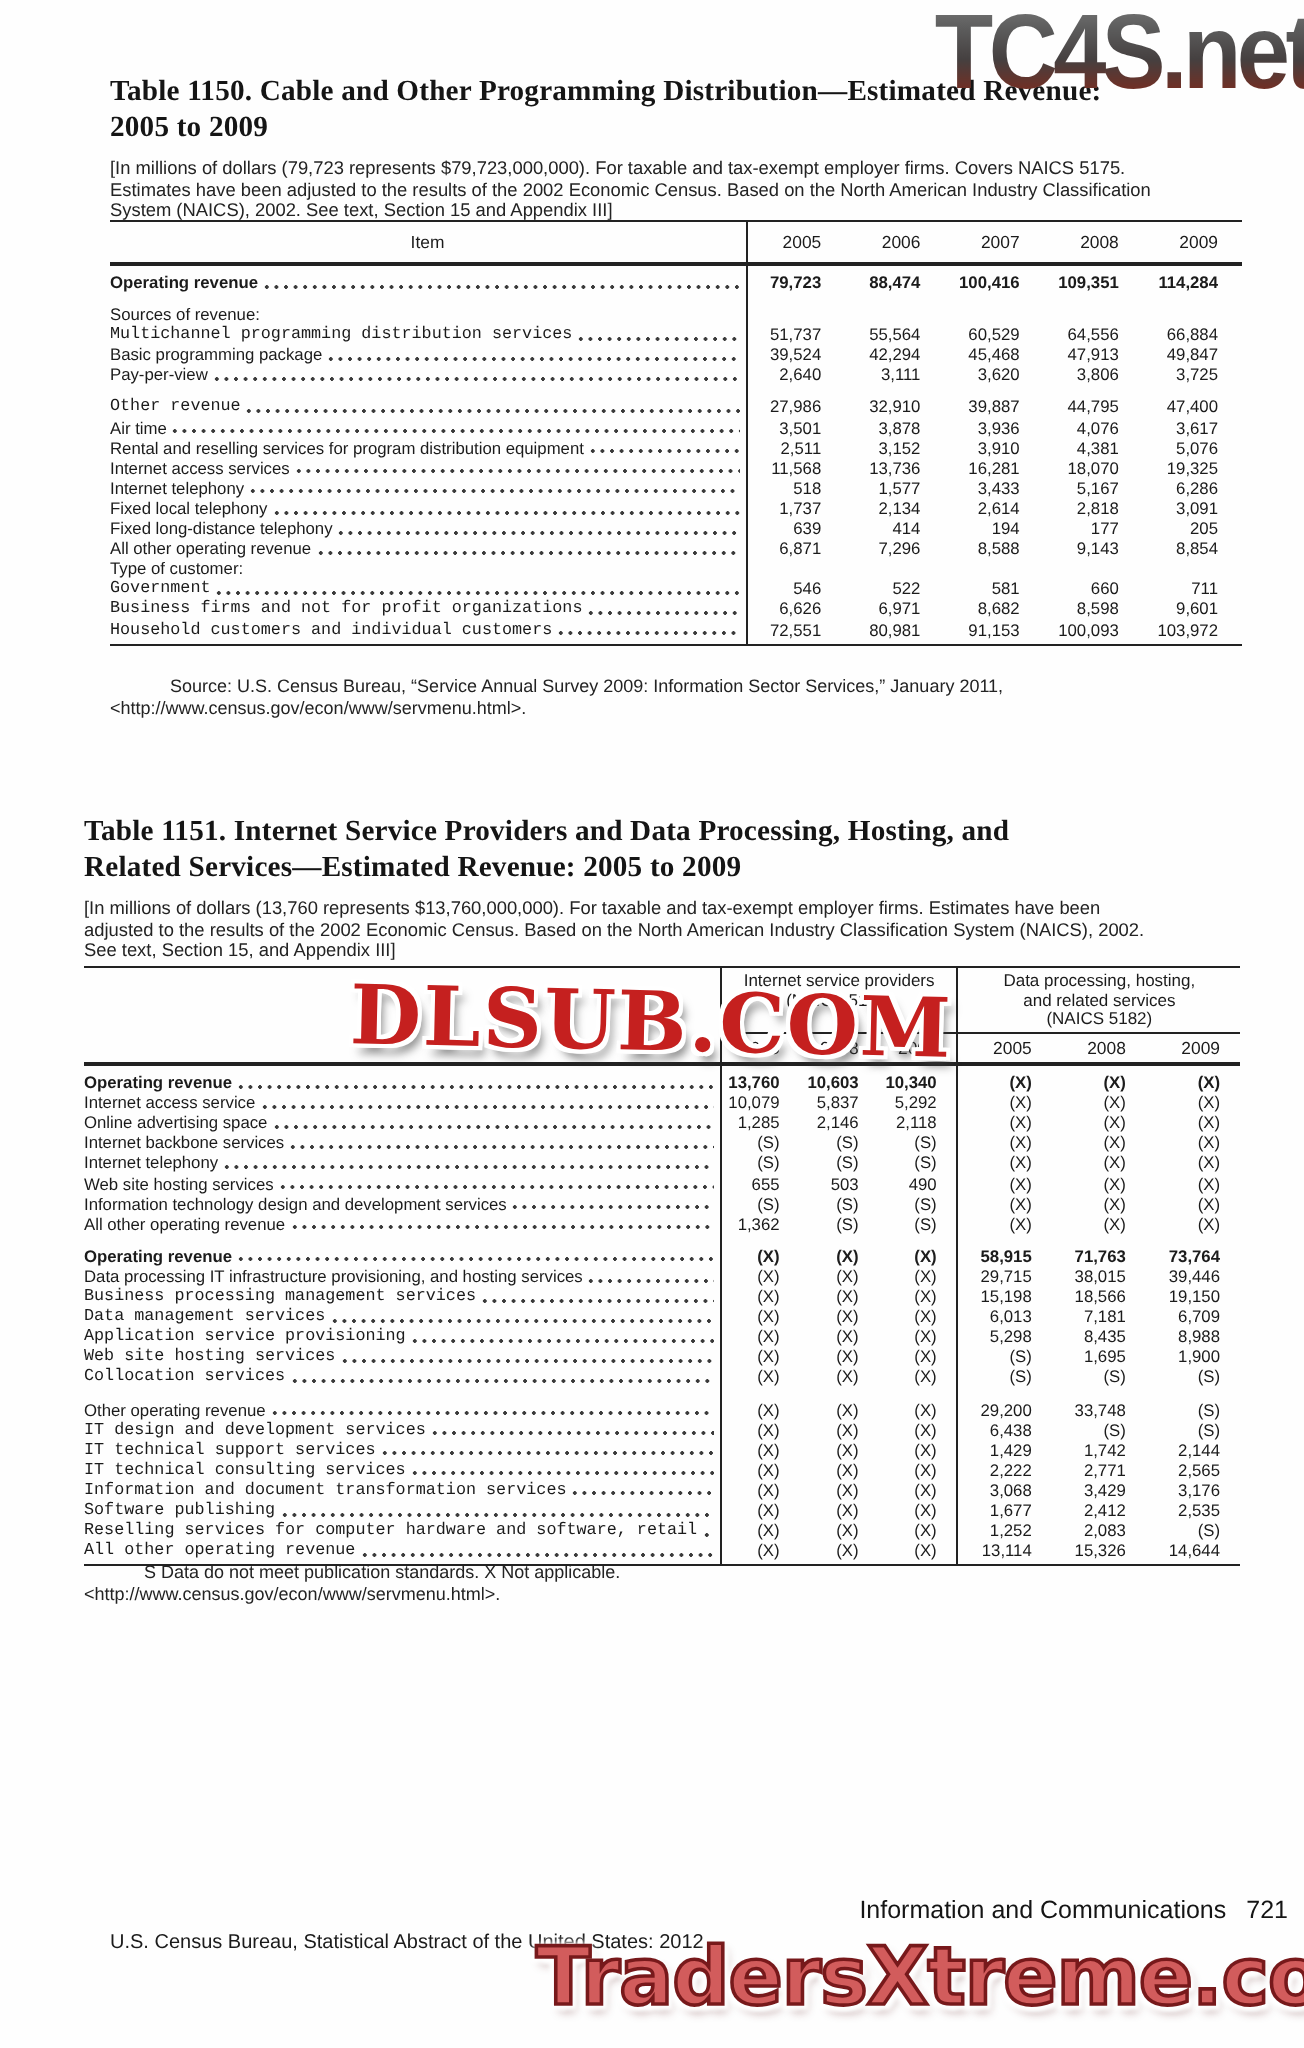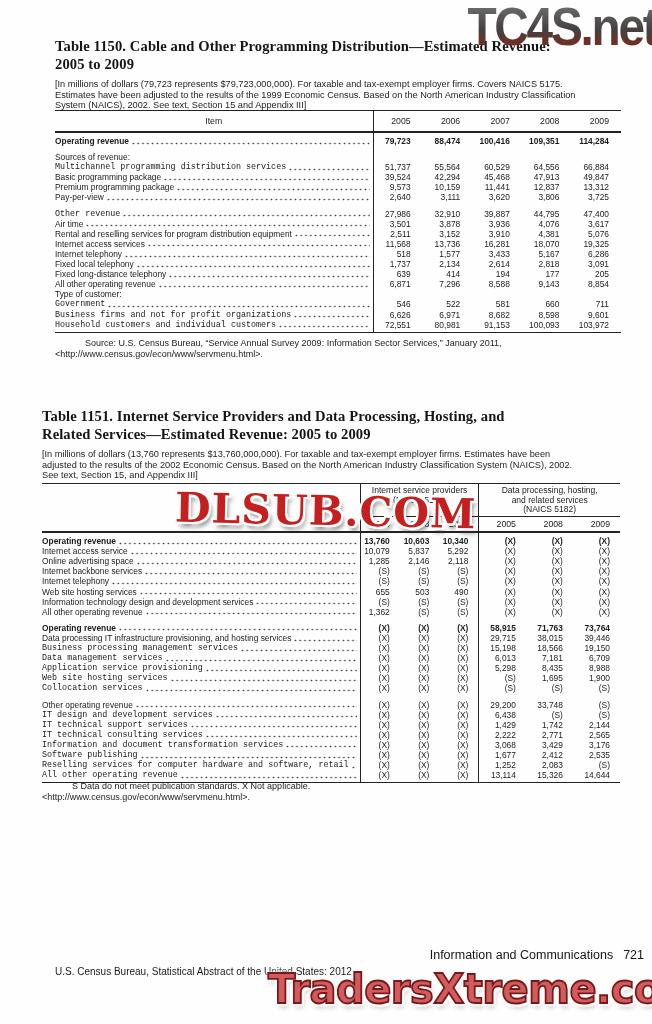--- a/index.html
+++ b/index.html
@@ -89,21 +89,21 @@
 
 <div class="page">
 
   <div class="abs tbl-title" style="left:55px;top:38px;width:575px;">
     <div>Table 1150. Cable and Other Programming Distribution—Estimated Revenue:</div>
     <div>2005 to 2009</div>
   </div>
 
   <div class="abs note" style="left:55px;top:79px;width:566px;">
     <div>[In millions of dollars (79,723 represents $79,723,000,000). For taxable and tax-exempt employer firms. Covers NAICS 5175.</div>
-    <div>Estimates have been adjusted to the results of the 1999 Economic Census. Based on the North American Industry Classification</div>
+    <div>Estimates have been adjusted to the results of the 2002 Economic Census. Based on the North American Industry Classification</div>
     <div>System (NAICS), 2002. See text, Section 15 and Appendix III]</div>
   </div>
 
   <table class="abs cen t1150" style="left:55px;top:110px;">
     <colgroup>
       <col class="c-item">
         <col class="c-num">
         <col class="c-num">
         <col class="c-num">
         <col class="c-num">
@@ -163,33 +163,20 @@
             <div class="cellflex">
               <span class="lab">Basic programming package</span>
               <span class="dots"></span>
             </div>
           </td>
           <td class="num">39,524</td>
           <td class="num">42,294</td>
           <td class="num">45,468</td>
           <td class="num">47,913</td>
           <td class="num">49,847</td>
-        </tr>
-        <tr>
-          <td class="item ind2">
-            <div class="cellflex">
-              <span class="lab">Premium programming package</span>
-              <span class="dots"></span>
-            </div>
-          </td>
-          <td class="num">9,573</td>
-          <td class="num">10,159</td>
-          <td class="num">11,441</td>
-          <td class="num">12,837</td>
-          <td class="num">13,312</td>
         </tr>
         <tr>
           <td class="item ind2">
             <div class="cellflex">
               <span class="lab">Pay-per-view</span>
               <span class="dots"></span>
             </div>
           </td>
           <td class="num">2,640</td>
           <td class="num">3,111</td>

